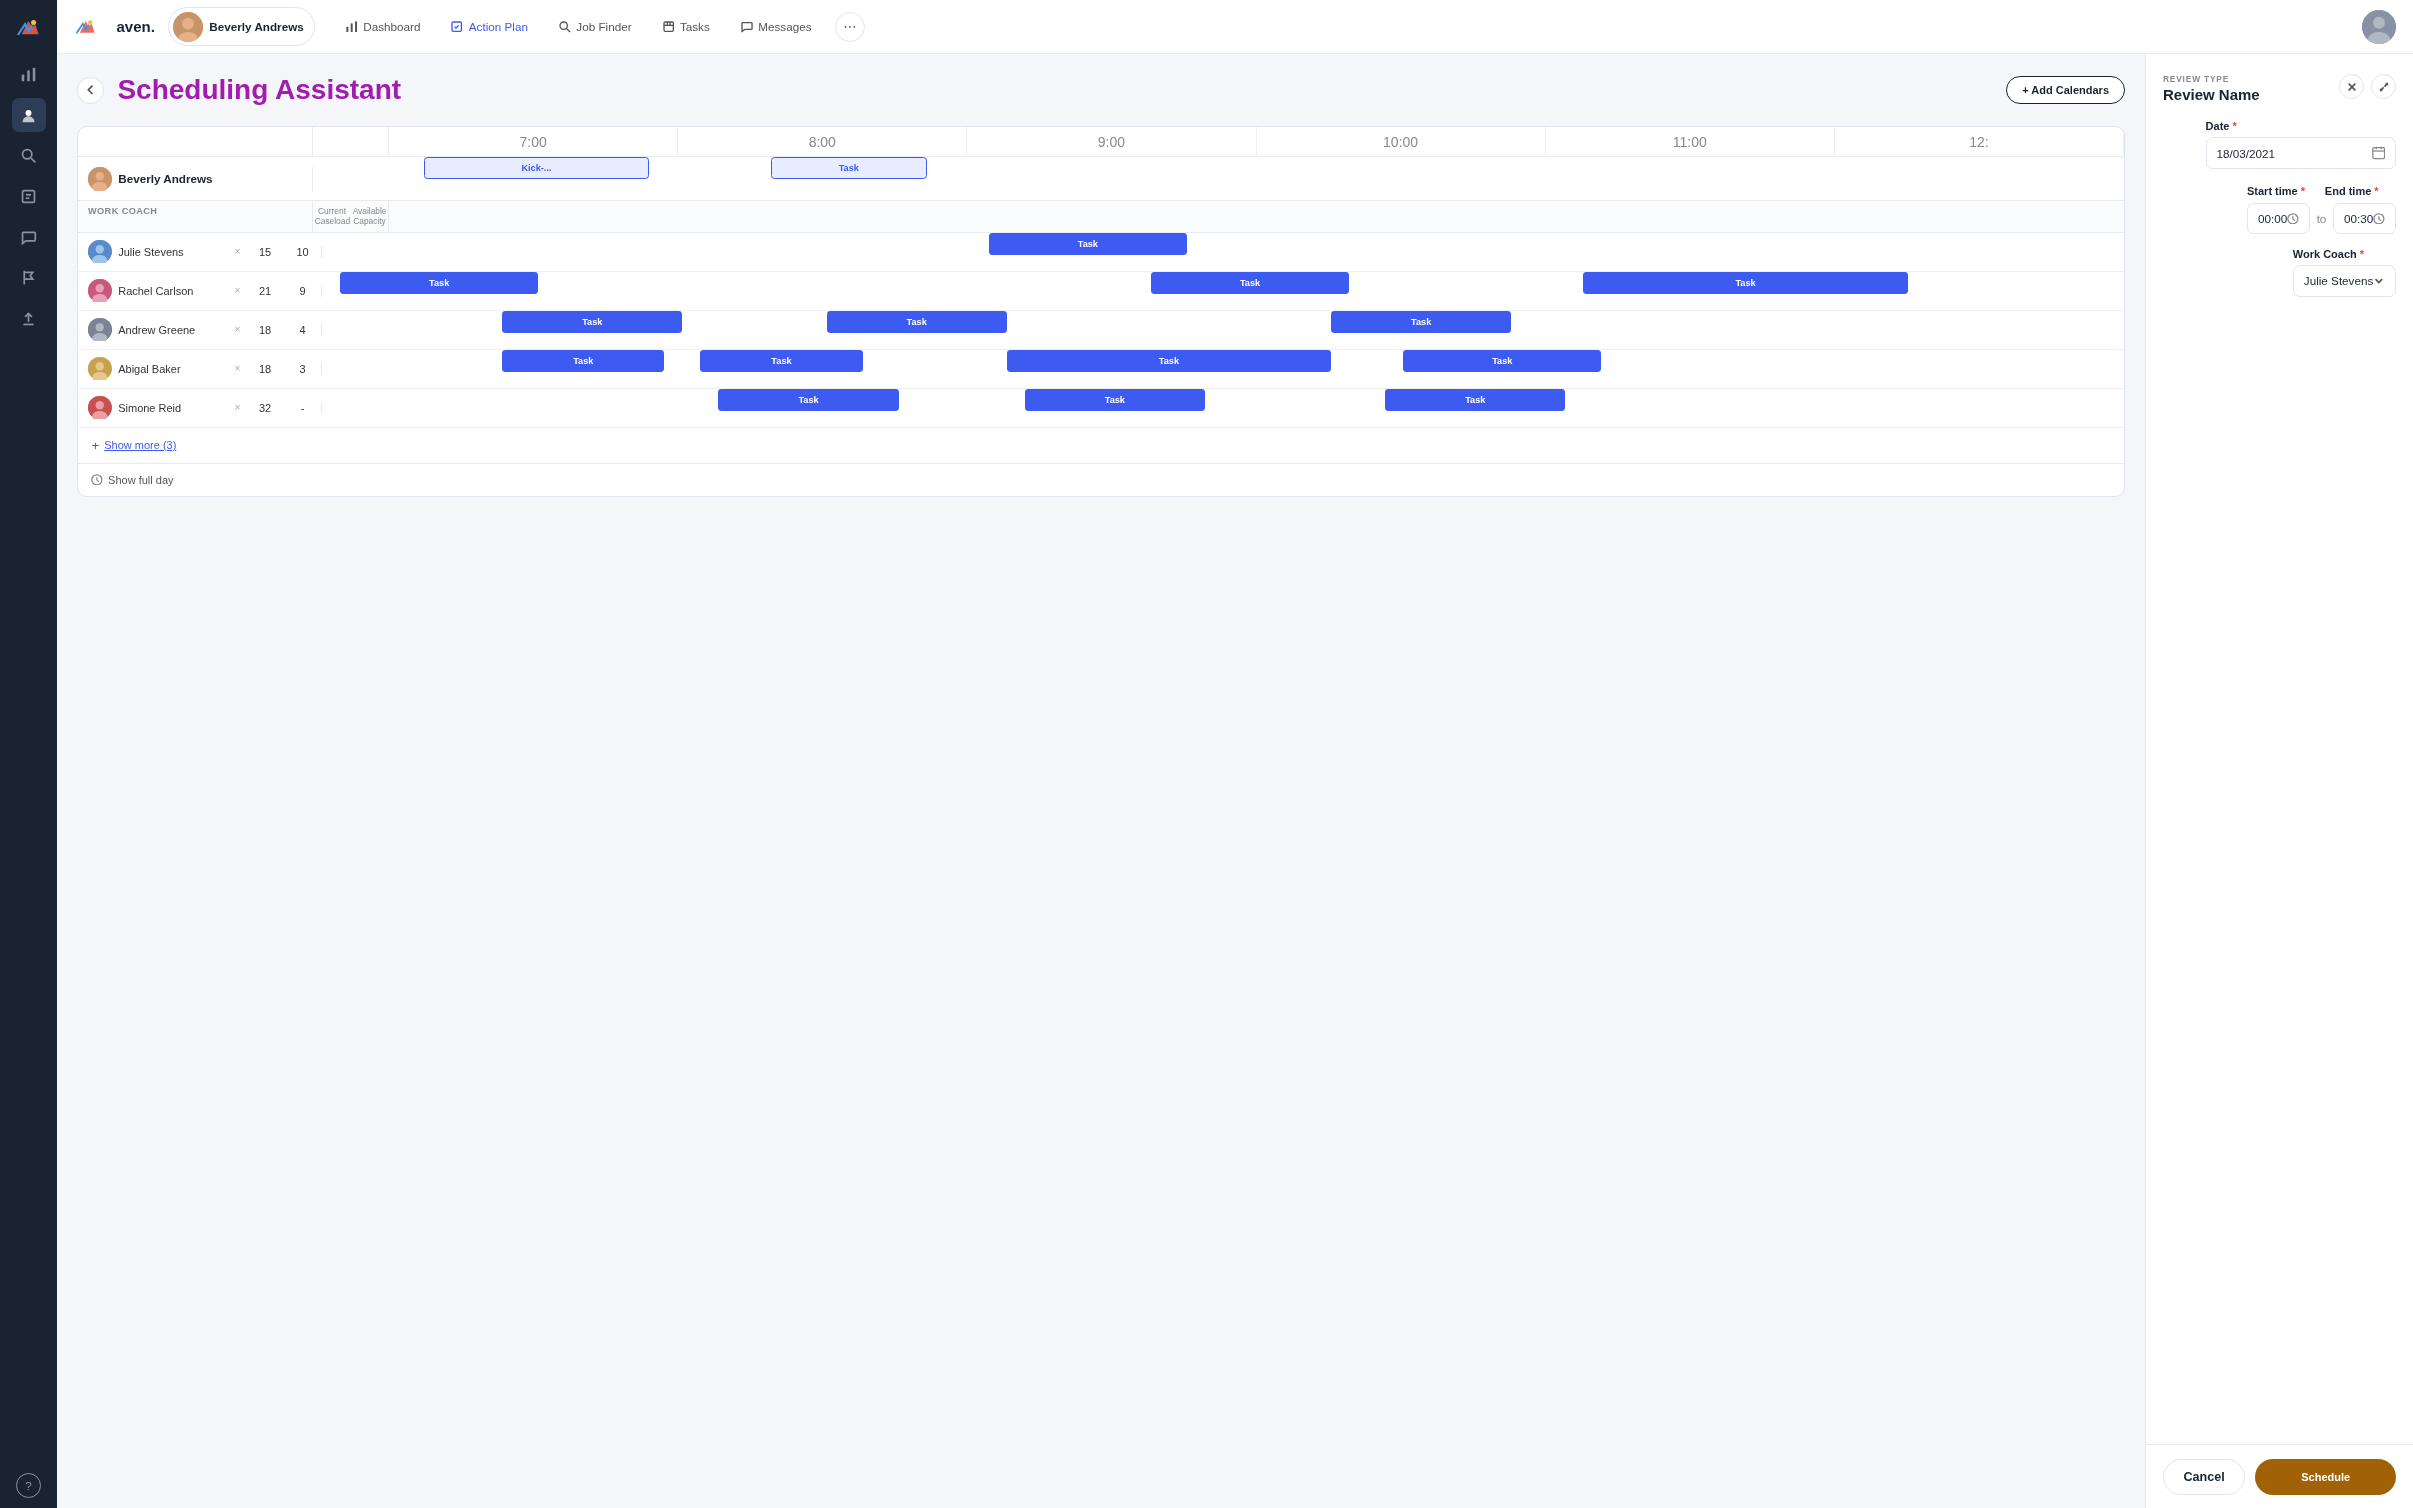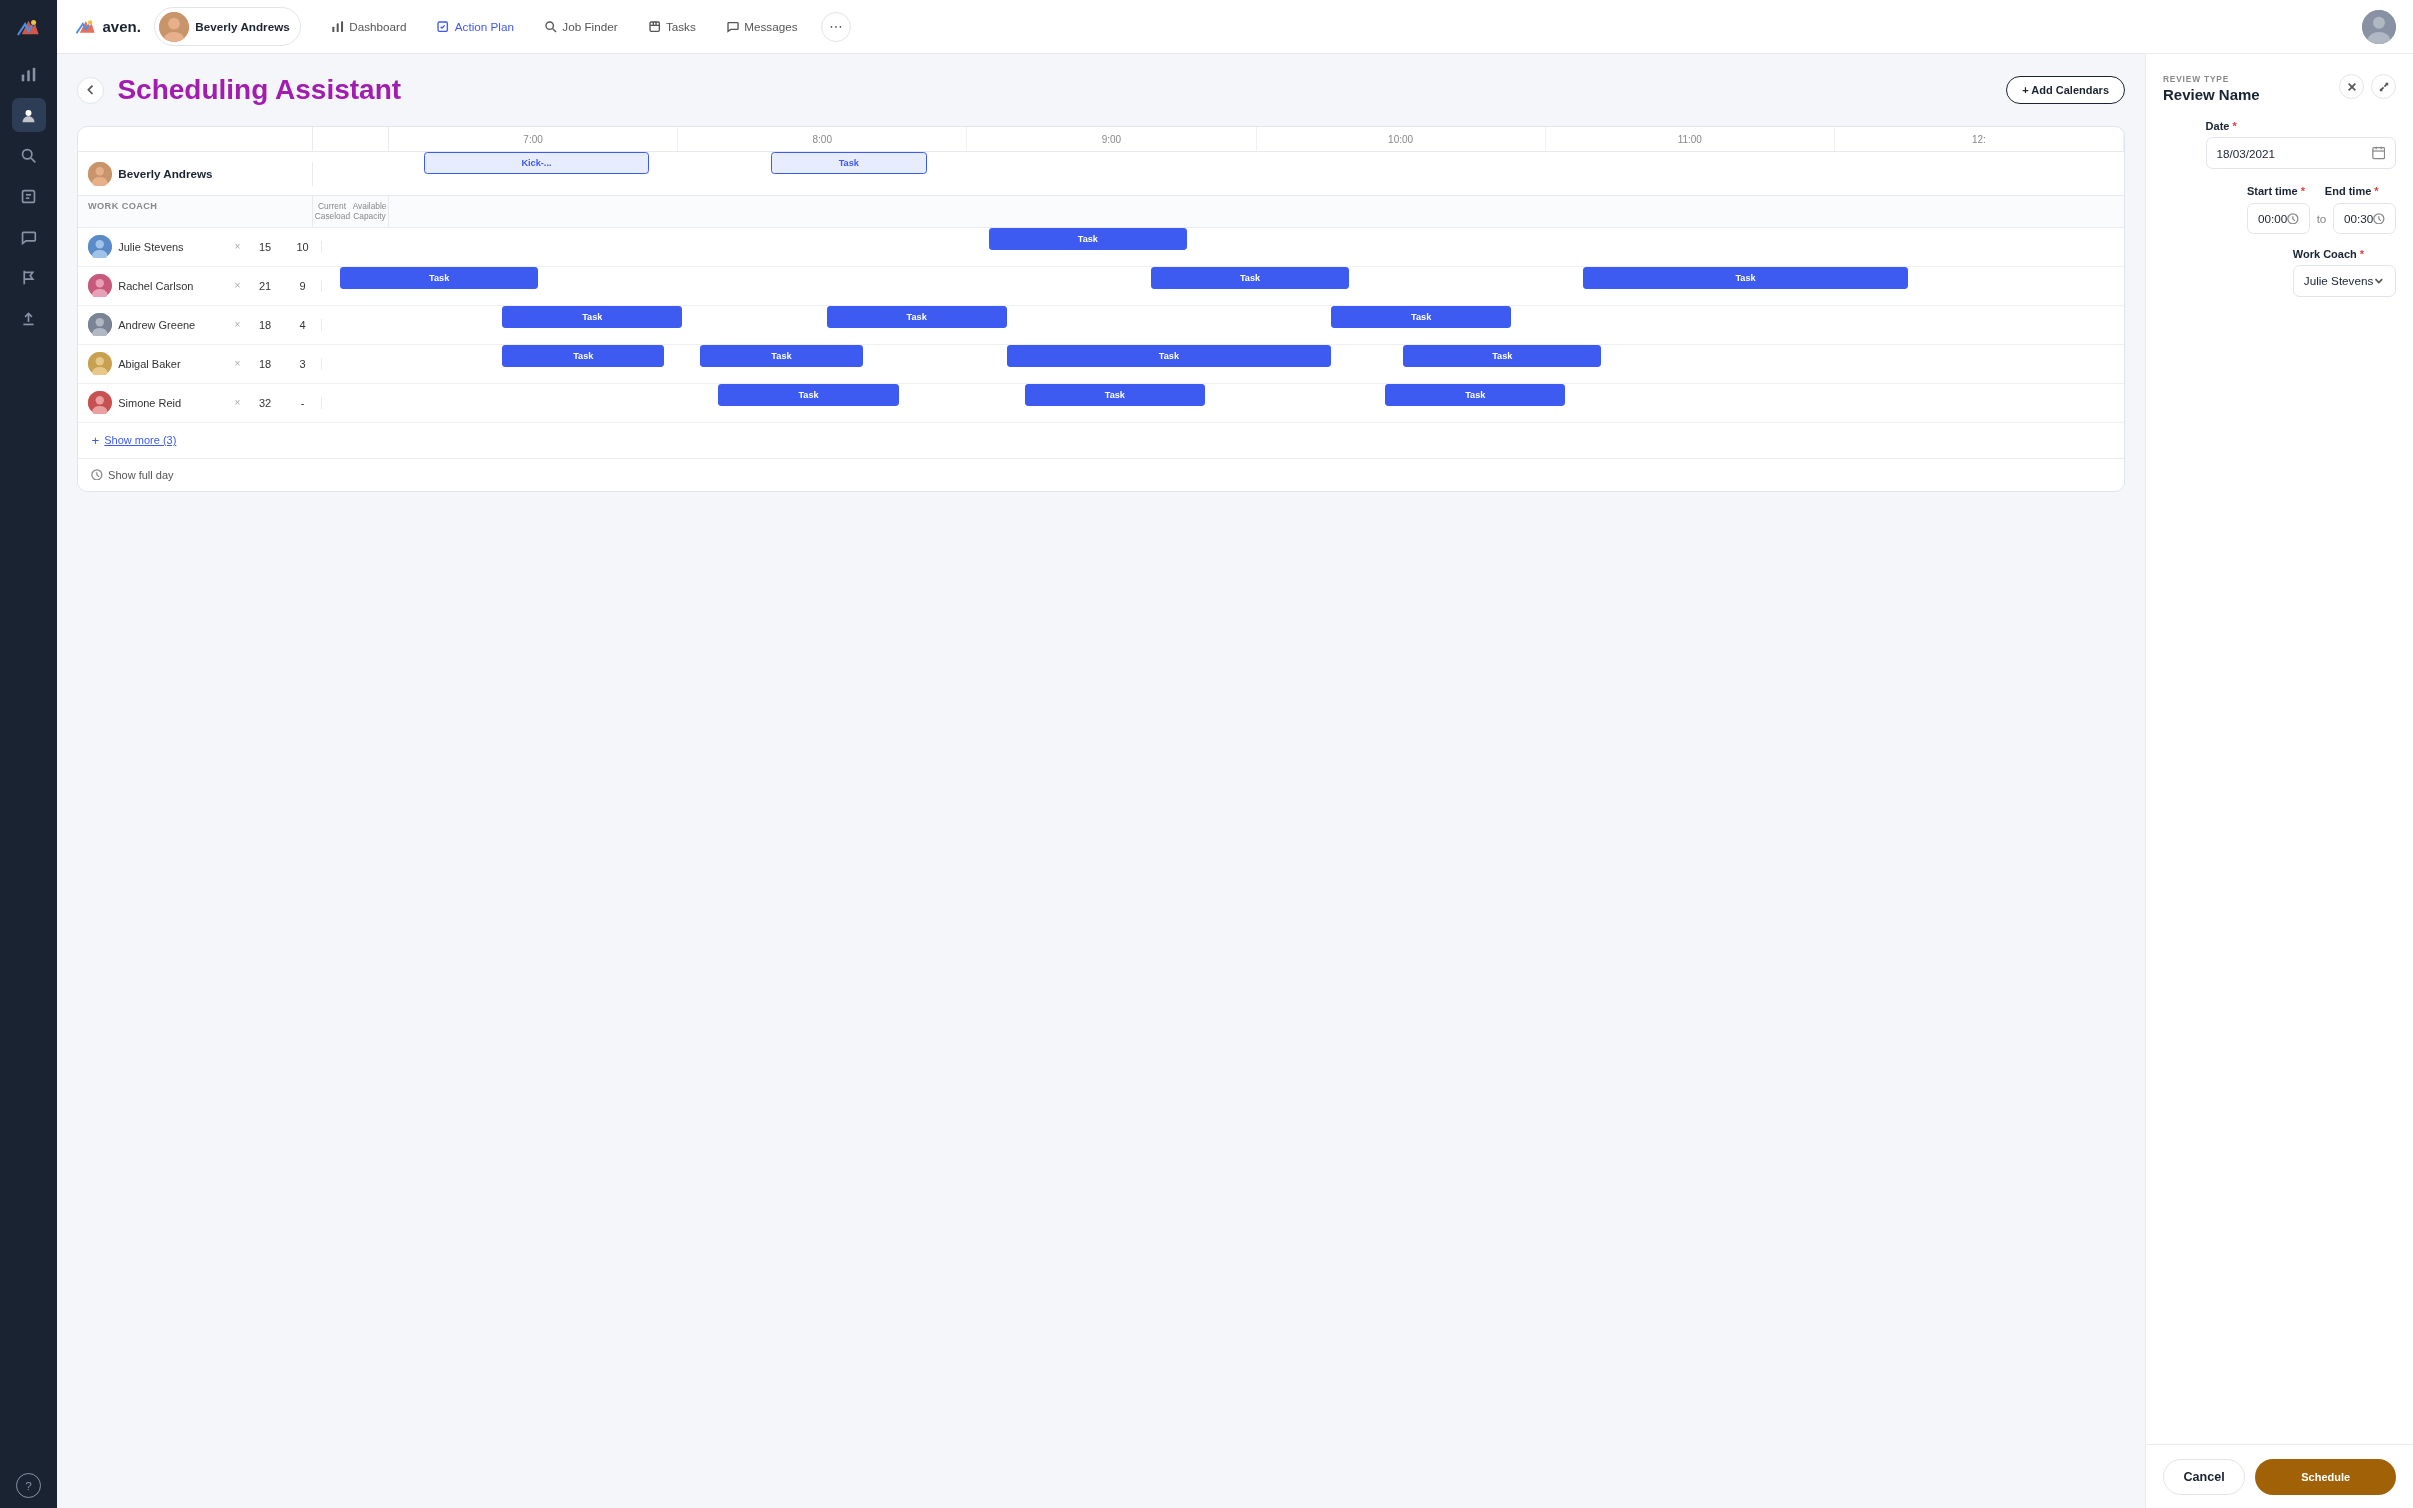--- a/index.html
+++ b/index.html
@@ -37,21 +37,21 @@
     
     .date-nav { display: flex; align-items: center; gap: 6.7px; margin-bottom: 0; }
     .today-btn { border: 0.8px solid #e0e4ef; background: #fff; border-radius: 5px; padding: 5.9px 11.7px; font-size: 11.7px; font-weight: 600; cursor: pointer; color: #1a2332; }
     .nav-arrow { width: 23.5px; height: 23.5px; border: 0.8px solid #e0e4ef; background: #fff; border-radius: 5px; display: flex; align-items: center; justify-content: center; cursor: pointer; color: #555; font-size: 10px; }
     .current-date-badge { display: flex; align-items: center; gap: 5px; border: 0.8px solid #e0e4ef; background: #fff; border-radius: 5px; padding: 5.9px 11.7px; font-size: 11.7px; font-weight: 600; color: #1a2332; }
 
     
     .calendar-container { background: #fff; border: 0.8px solid #e0e4ef; border-radius: 10px; overflow: hidden; margin-top: 13.4px; }
     .time-header { display: flex; border-bottom: 0.8px solid #e8eaf0; }
     .time-slots { display: flex; flex: 1; }
-    .time-slot { flex: 1; text-align: center; font-size: 10px; color: #888; padding: 6.7px 0; border-right: 0.8px solid #f0f0f0; font-weight: 500; }
+    .time-slot { flex: 1; text-align: center; font-size: 14px; color: #888; padding: 6.7px 0; border-right: 0.8px solid #f0f0f0; font-weight: 500; }
 
     
     .beverly-row { display: flex; align-items: center; border-bottom: 0.8px solid #e8eaf0; background: #fff; height: 44px; }
     .beverly-name-cell { width: 235px; flex-shrink: 0; display: flex; align-items: center; gap: 6.7px; padding: 0 10px; border-right: 0.8px solid #e8eaf0; }
     .beverly-timeline { flex: 1; display: flex; position: relative; height: 100%; align-items: center; }
     .coaches-header { display: flex; background: #fafbfc; border-bottom: 0.8px solid #e8eaf0; }
     .coach-header-name { width: 235px; flex-shrink: 0; font-size: 9.2px; color: #888; font-weight: 600; padding: 5px 10px; border-right: 0.8px solid #e8eaf0; text-transform: uppercase; letter-spacing: 0.4px; }
     .coach-header-caseload { width: 38px; flex-shrink: 0; font-size: 8.4px; color: #888; text-align: center; padding: 5px 1.7px; line-height: 1.2; }
     .coach-header-capacity { width: 38px; flex-shrink: 0; font-size: 8.4px; color: #888; text-align: center; padding: 5px 1.7px; border-right: 0.8px solid #e8eaf0; line-height: 1.2; }
     .coach-row { display: flex; align-items: center; border-bottom: 0.8px solid #f0f0f0; height: 39px; }
@@ -94,21 +94,21 @@
     .time-row { display: flex; align-items: center; gap: 6.7px; }
     .time-field { flex: 1; border: 1.3px solid #e0e4ef; border-radius: 6.7px; padding: 8.4px 10px; font-size: 11.7px; color: #1a2332; display: flex; align-items: center; justify-content: space-between; background: #fff; }
     .time-to-label { font-size: 11.7px; color: #888; }
     .select-field { border: 1.3px solid #e0e4ef; border-radius: 6.7px; padding: 8.4px 10px; font-size: 11.7px; color: #1a2332; display: flex; align-items: center; justify-content: space-between; background: #fff; cursor: pointer; }
 
     .panel-footer { padding: 13.4px 17px; border-top: 0.8px solid #e8eaf0; display: flex; gap: 10px; }
     .cancel-btn { flex: 1; border: 1.3px solid #e0e4ef; background: #fff; border-radius: 20px; padding: 10px; font-size: 12.6px; font-weight: 600; cursor: pointer; color: #1a2332; }
     .schedule-btn { flex: 2; background: #a16207; color: #fff; border: none; border-radius: 20px; padding: 10px; font-size: 11px; font-weight: 700; cursor: pointer; }
 
     
-    .aven-logo { display: flex; align-items: center; gap: 5px; font-size: 17px; font-weight: 800; color: #1a2332; }
+    .aven-logo { display: flex; align-items: center; gap: 19px; font-size: 17px; font-weight: 800; color: #1a2332; }
 
     
     .timeline-inner { position: relative; width: 100%; height: 100%; }
 
     
     .av-beverly { background: linear-gradient(135deg, #e8a87c, #c77b4a); }
     .av-julie { background: linear-gradient(135deg, #7cb9e8, #4a7bc7); }
     .av-rachel { background: linear-gradient(135deg, #e87c9a, #c74a6a); }
     .av-andrew { background: linear-gradient(135deg, #8892a4, #555f6e); }
     .av-abigal { background: linear-gradient(135deg, #e8c47c, #c7a04a); }

